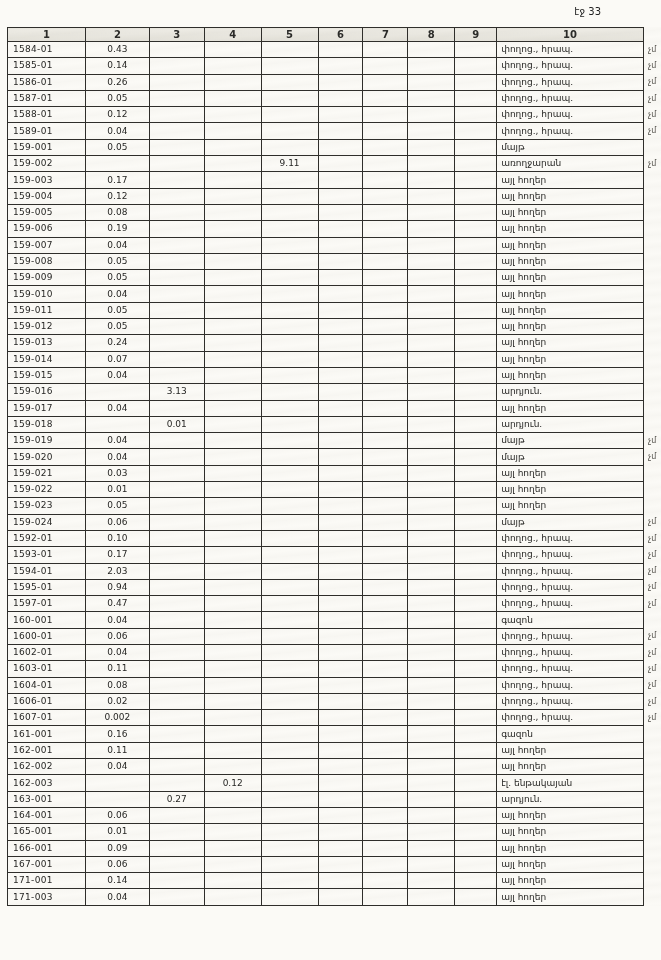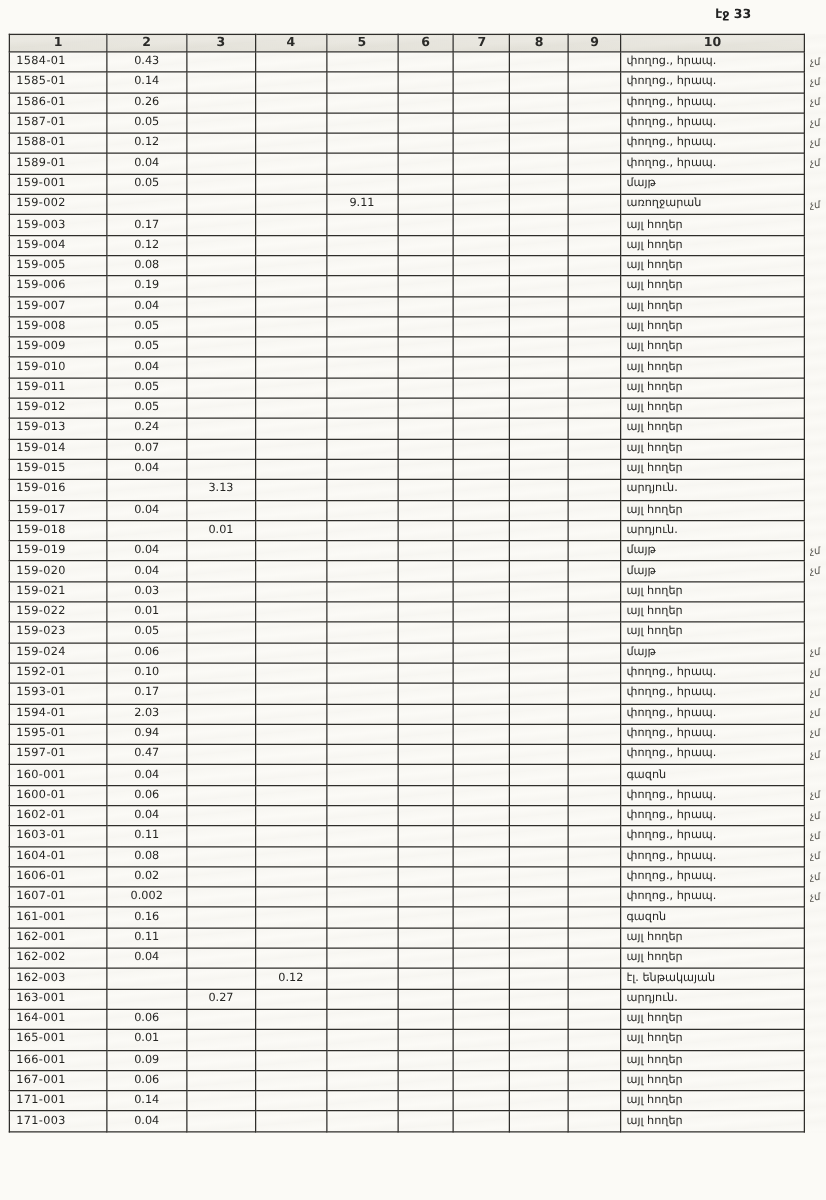--- a/index.html
+++ b/index.html
@@ -13,21 +13,21 @@
     background: #fbfaf6;
     font-family: "DejaVu Sans", sans-serif;
     color: #1c1c1c;
     overflow: hidden;
   }
   .page-label {
     position: absolute;
     top: 6px;
     right: 60px;
     font-size: 10px;
-    font-weight: bold;
+    font-weight: normal;
     color: #222;
   }
   .table-wrap {
     position: absolute;
     top: 27px;
     left: 7px;
   }
   table {
     border-collapse: collapse;
     table-layout: fixed;

